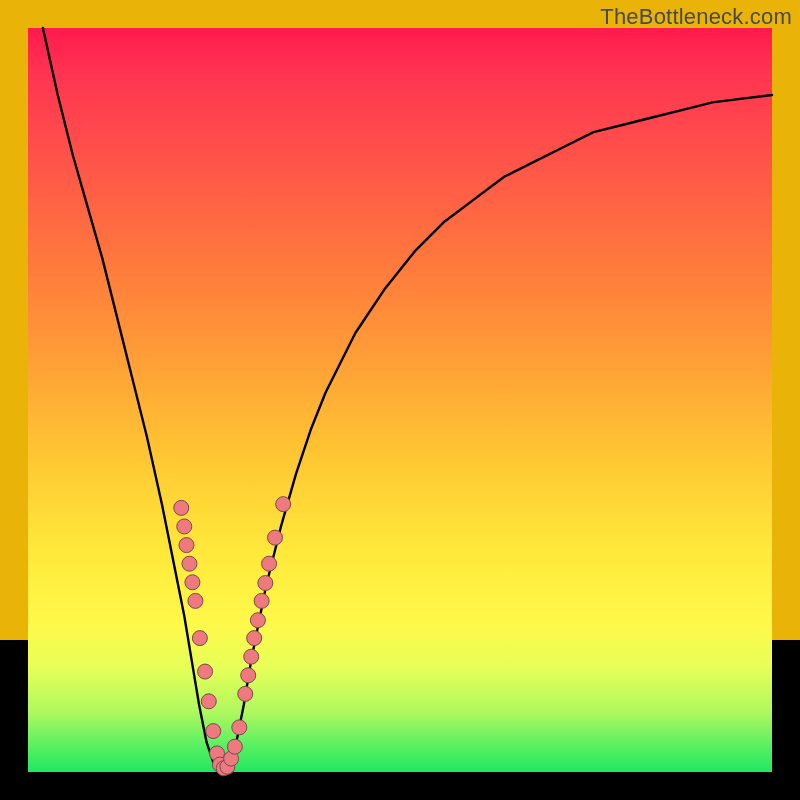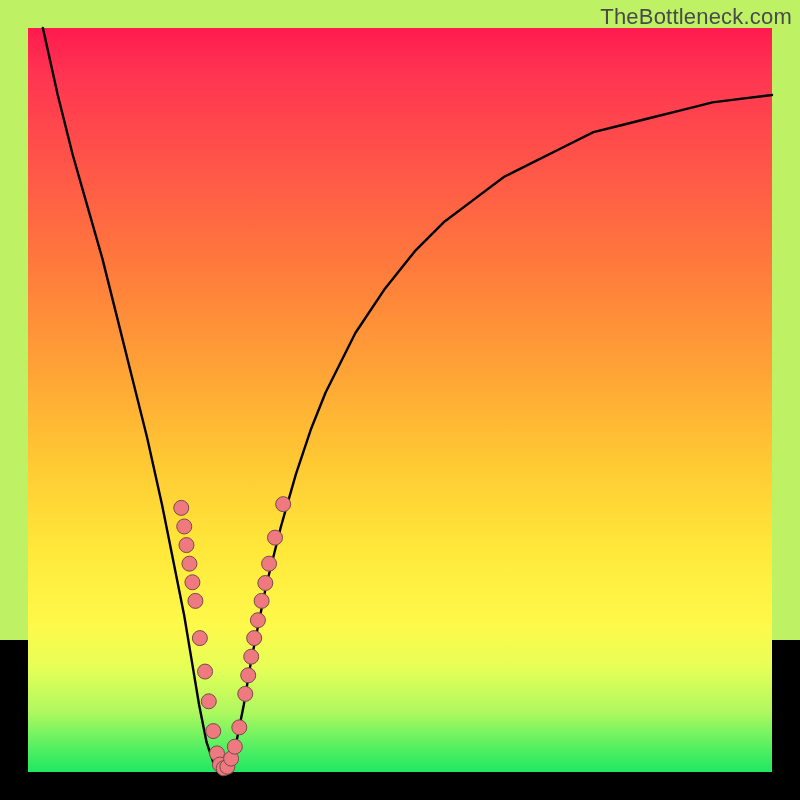--- a/index.html
+++ b/index.html
@@ -8,21 +8,21 @@
     width: 800px;
     height: 800px;
     overflow: hidden;
     background: #000;
     font-family: Arial, Helvetica, sans-serif;
   }
   .frame {
     position: relative;
     width: 800px;
     height: 640px;
-    background: #bef264;
+    background: #eab308;
   }
   .plot-area {
     position: absolute;
     left: 28px;
     top: 28px;
     width: 744px;
     height: 744px;
     
     background: linear-gradient(to bottom,
       #ff1a4d 0%,

